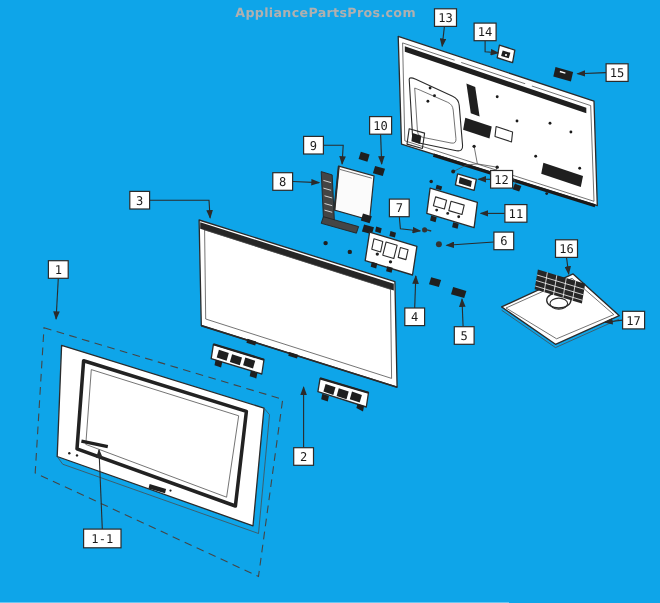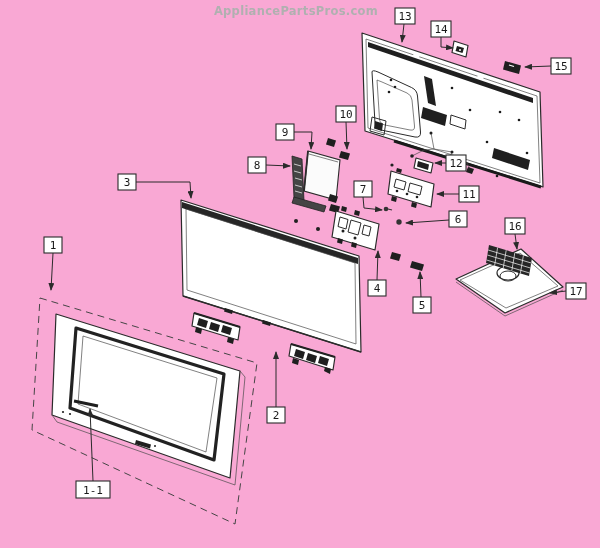--- a/index.html
+++ b/index.html
@@ -1,16 +1,16 @@
 <!DOCTYPE html>
 <html><head>
 <meta charset="utf-8">
 <style>
   html,body{margin:0;padding:0;background:#ffffff;}
-  #stage{position:relative;width:600px;height:548px;background:#f9a8d4;overflow:hidden;
+  #stage{position:relative;width:600px;height:548px;background:#0ea5e9;overflow:hidden;
          font-family:"DejaVu Sans", sans-serif;}
   svg{position:absolute;left:0;top:0;}
   .ol{fill:#ffffff;stroke:#2b2b2b;stroke-width:1.2;stroke-linejoin:round;}
   .ol2{fill:none;stroke:#2b2b2b;stroke-width:1;stroke-linejoin:round;}
   .tn{fill:none;stroke:#4a4a4a;stroke-width:0.7;stroke-linejoin:round;}
   .dk{fill:#1f1f1f;stroke:none;}
   .bk{fill:#262626;stroke:none;}
   .ld{fill:none;stroke:#2b2b2b;stroke-width:1;}
   .cb{fill:#ffffff;stroke:#2b2b2b;stroke-width:1.1;}
   .cl{font-family:"DejaVu Sans Mono", monospace;font-size:11px;fill:#1a1a1a;text-anchor:middle;}

